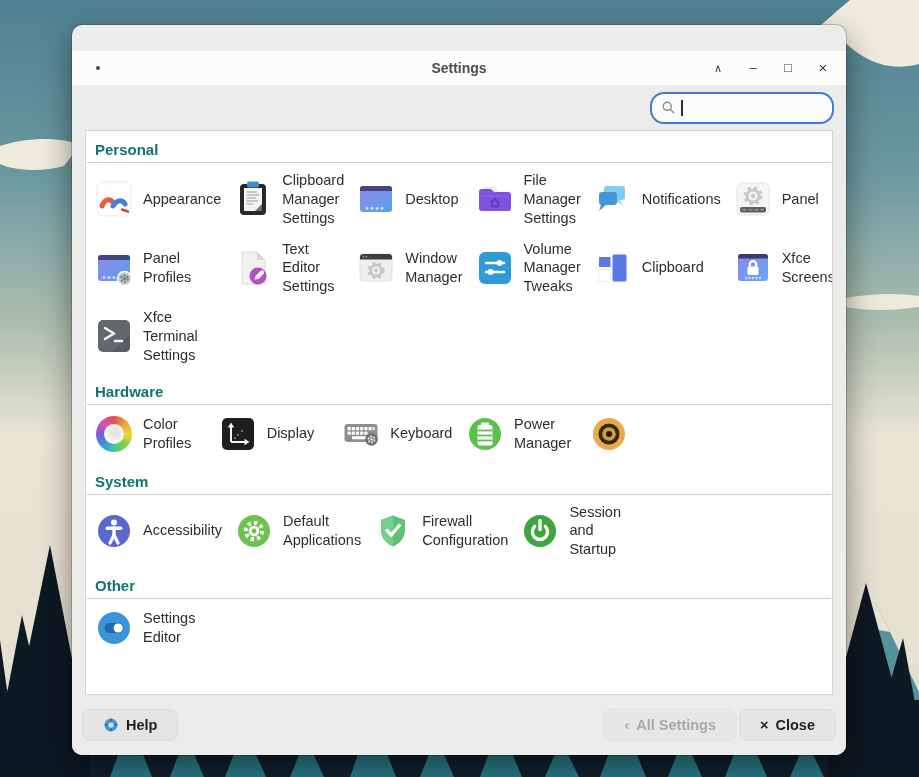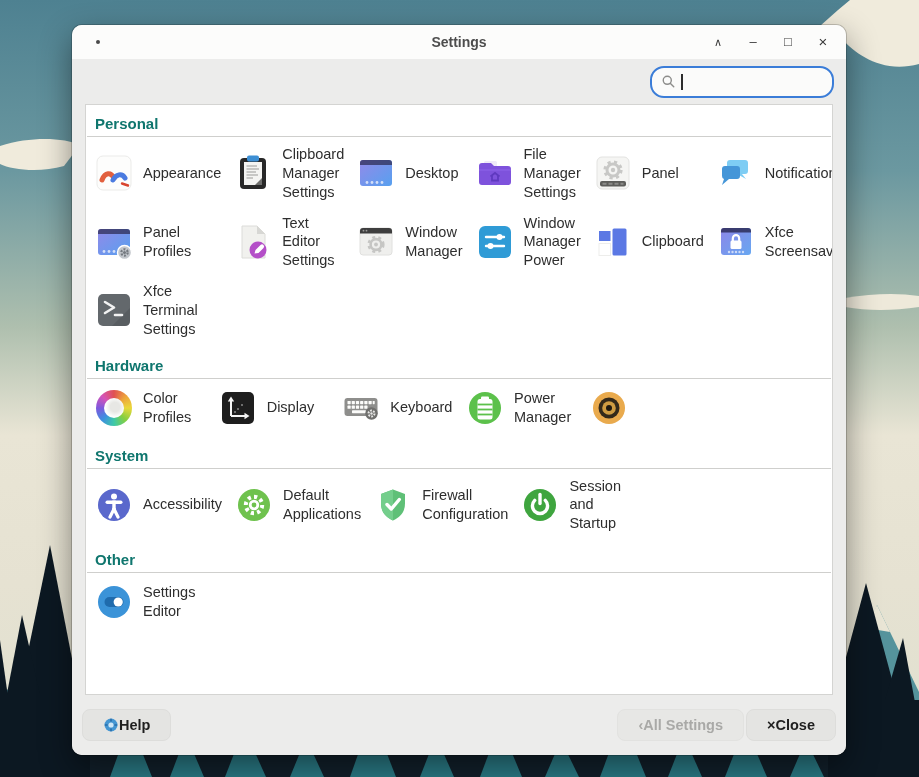--- a/index.html
+++ b/index.html
@@ -11,21 +11,21 @@
 
   
   .window{
     position:absolute;left:72px;top:25px;width:774px;height:730px;
     background:#ececeb;border-radius:10px;overflow:hidden;
     box-shadow:0 12px 32px rgba(0,0,0,.45), 0 0 0 1px rgba(0,0,0,.18);
     display:flex;flex-direction:column;
   }
   .titlebar{
     height:34px;flex:0 0 34px;background:#fcfcfb;position:relative;
-    display:flex;align-items:center;
+    display:flex;align-items:center;margin-top:26px;
   }
   .menu-dot{width:4px;height:4px;border-radius:50%;background:#4a4a4a;margin-left:24px;}
   .title{
     position:absolute;left:0;right:0;text-align:center;
     font-size:14px;font-weight:bold;color:#4d4d4d;pointer-events:none;
   }
   .controls{margin-left:auto;display:flex;gap:21px;margin-right:16px;z-index:2;}
   .ctrl{width:14px;text-align:center;font-size:13px;color:#3a3a3a;cursor:pointer;line-height:34px;}
   .ctrl.shade{font-size:11px;}
   .ctrl.close{font-size:15px;}
@@ -61,21 +61,21 @@
   .cwheel{width:36px;height:36px;border-radius:50%;display:inline-block;position:relative;
     background:conic-gradient(from 0deg,#e05252,#eda33c,#ead83a,#86cf3e,#3ec9a7,#3e8fe0,#7e58dd,#d553b8,#e05252);}
   .cwheel-in{position:absolute;left:8px;top:8px;right:8px;bottom:8px;border-radius:50%;
     background:radial-gradient(circle at 55% 45%, #e7e7e4 0 30%, #fdfdfd 62%);}
 
   .footer{
     height:60px;flex:0 0 60px;display:flex;align-items:center;
     padding:0 10px;justify-content:space-between;background:#ececeb;
   }
   .btn{
-    display:flex;align-items:center;background:#e4e4e2;border:1px solid #dddddb;
+    display:flex;align-items:center;gap:7px;background:#e4e4e2;border:1px solid #dddddb;
     border-radius:8px;padding:7px 20px;font-size:14.5px;color:#1f1f1f;font-weight:bold;cursor:pointer;
   }
   .btn-group{display:flex;gap:2px;}
   .btn.disabled{color:#a9a9a7;font-weight:bold;border-color:#e2e2e0;background:#e7e7e5;}
   .btn .glyph{font-weight:bold;}
 </style>
 </head>
 <body>
 
 <svg class="wallpaper" viewBox="0 0 919 777" preserveAspectRatio="none">
@@ -216,44 +216,44 @@
                 <path d="M17 23 v4.5 h6 V23"></path>
               </g>
             </svg>
         </span>
         <span class="label">File Manager Settings</span>
       </div>
 
       <div class="item">
         <span class="icon">
           <svg viewBox="0 0 40 40" width="40" height="40">
+              <path d="M14 7 h15 q3 0 3 3 v8 q0 3 -3 3 h-3 l4 5 -9 -5 h-7 q-3 0 -3 -3 v-8 q0 -3 3 -3 z" fill="#7ecdf4"></path>
+              <path d="M9 13 h12 q3 0 3 3 v7 q0 3 -3 3 h-8 l-7 6 2 -6 q-2 -0.5 -2 -3 v-7 q0 -3 3 -3 z" fill="#4596d8"></path>
+            </svg>
+        </span>
+        <span class="label">Notifications</span>
+      </div>
+
+      <div class="item">
+        <span class="icon">
+          <svg viewBox="0 0 40 40" width="40" height="40">
               <rect x="4" y="4" width="32" height="32" rx="5" fill="#f5f5f3" stroke="#e3e3e1"></rect>
               <circle cx="20" cy="17" r="6" fill="none" stroke="#c8c8c6" stroke-width="3"></circle>
               <circle cx="20" cy="17" r="8" fill="none" stroke="#c8c8c6" stroke-width="3.2" stroke-dasharray="3.1 3.3"></circle>
               <circle cx="20" cy="17" r="2.2" fill="#c8c8c6"></circle>
               <rect x="7" y="28" width="26" height="5.5" rx="2" fill="#5e5e5b"></rect>
               <g fill="#8b8b88">
                 <rect x="9.5" y="29.8" width="4" height="2"></rect>
                 <rect x="15.5" y="29.8" width="4" height="2"></rect>
                 <rect x="21.5" y="29.8" width="4" height="2"></rect>
                 <rect x="27.5" y="29.8" width="3" height="2"></rect>
               </g>
             </svg>
         </span>
         <span class="label">Panel</span>
-      </div>
-
-      <div class="item">
-        <span class="icon">
-          <svg viewBox="0 0 40 40" width="40" height="40">
-              <path d="M14 7 h15 q3 0 3 3 v8 q0 3 -3 3 h-3 l4 5 -9 -5 h-7 q-3 0 -3 -3 v-8 q0 -3 3 -3 z" fill="#7ecdf4"></path>
-              <path d="M9 13 h12 q3 0 3 3 v7 q0 3 -3 3 h-8 l-7 6 2 -6 q-2 -0.5 -2 -3 v-7 q0 -3 3 -3 z" fill="#4596d8"></path>
-            </svg>
-        </span>
-        <span class="label">Notifications</span>
       </div>
 
       <div class="item">
         <span class="icon">
           <svg viewBox="0 0 40 40" width="40" height="40">
               <defs>
                 <linearGradient id="gdesk2" x1="0" y1="0" x2="1" y2="1">
                   <stop offset="0" stop-color="#928ae9"></stop>
                   <stop offset="1" stop-color="#57a0ef"></stop>
                 </linearGradient>
@@ -305,21 +305,21 @@
           <svg viewBox="0 0 40 40" width="40" height="40">
               <rect x="4" y="4" width="32" height="32" rx="6" fill="#2f9bd6"></rect>
               <g stroke="#ffffff" stroke-width="2.4" stroke-linecap="round">
                 <line x1="11" y1="15" x2="29" y2="15"></line>
                 <line x1="11" y1="24" x2="29" y2="24"></line>
               </g>
               <circle cx="24.5" cy="15" r="3" fill="#ffffff"></circle>
               <circle cx="15.5" cy="24" r="3" fill="#ffffff"></circle>
             </svg>
         </span>
-        <span class="label">Window Manager Power</span>
+        <span class="label">Volume Manager Tweaks</span>
       </div>
 
       <div class="item">
         <span class="icon">
           <svg viewBox="0 0 40 40" width="40" height="40">
               <rect x="6" y="9" width="11.5" height="10" fill="#5b78e4"></rect>
               <rect x="19.5" y="6.5" width="14" height="27" rx="1.5" fill="#5b78e4"></rect>
               <rect x="6" y="21.5" width="11.5" height="12" fill="#ffffff" stroke="#ededeb"></rect>
             </svg>
         </span>

